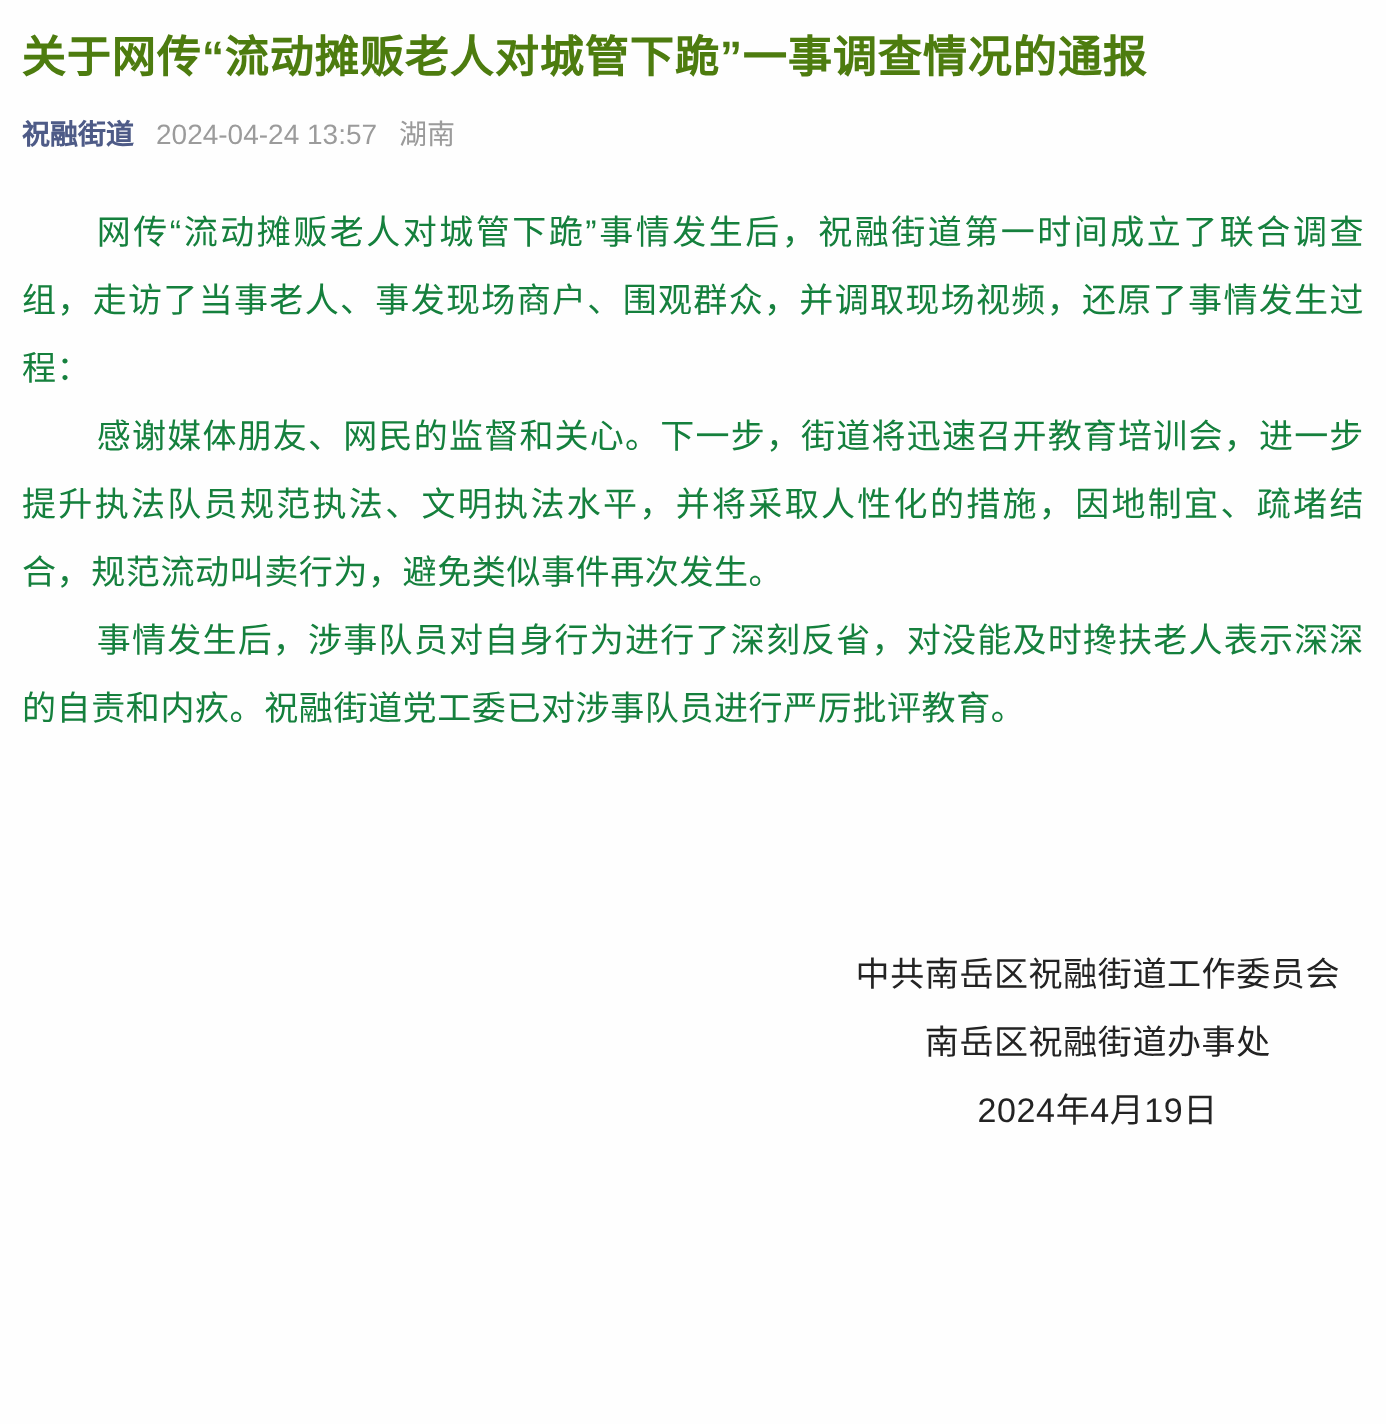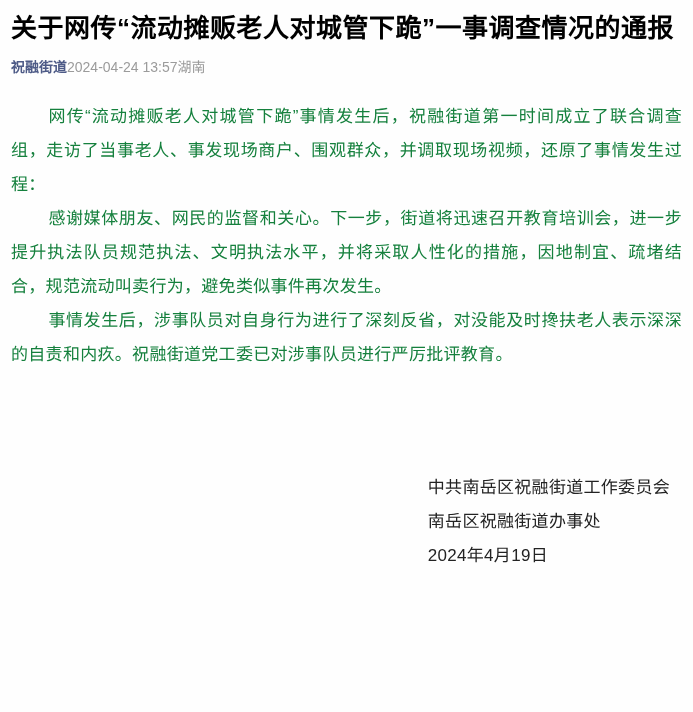--- a/index.html
+++ b/index.html
@@ -9,30 +9,31 @@
     overflow: hidden;
     font-family: "Liberation Sans", "DejaVu Sans", sans-serif;
   }
   body { background: #fefefe; }
   .article {
     width: 693px;
     height: 712px;
     padding: 14px 11px 0 11px;
   }
   .page-title {
-    font-size: 26px;
+    font-size: 22px;
     font-weight: 700;
     line-height: 29px;
-    color: #000000;
+    color: #4d7c0f;
     letter-spacing: 0.5px;
   }
   .byline {
     margin-top: 14px;
     display: flex;
     align-items: baseline;
+    gap: 11px;
     font-size: 14px;
     line-height: 20px;
   }
   .byline .author {
     color: #4e5b87;
     font-weight: 600;
     text-decoration: none;
     cursor: pointer;
   }
   .byline .meta {
@@ -46,21 +47,21 @@
     color: #15803d;
     text-indent: 2.2em;
     text-align: justify;
     letter-spacing: 0.3px;
   }
   .signature {
     margin-top: 99px;
     margin-left: auto;
     margin-right: 12px;
     width: fit-content;
-    text-align: left;
+    text-align: center;
     font-size: 17px;
     line-height: 34px;
     color: #232323;
     letter-spacing: 0.3px;
   }
 </style>
 </head>
 <body>
 
 <div class="article">

